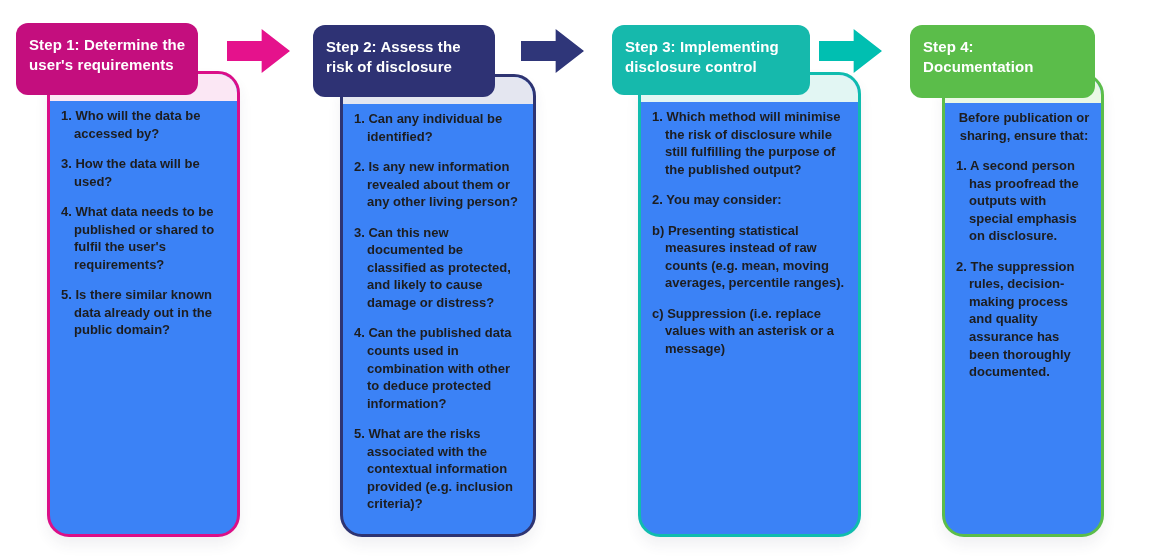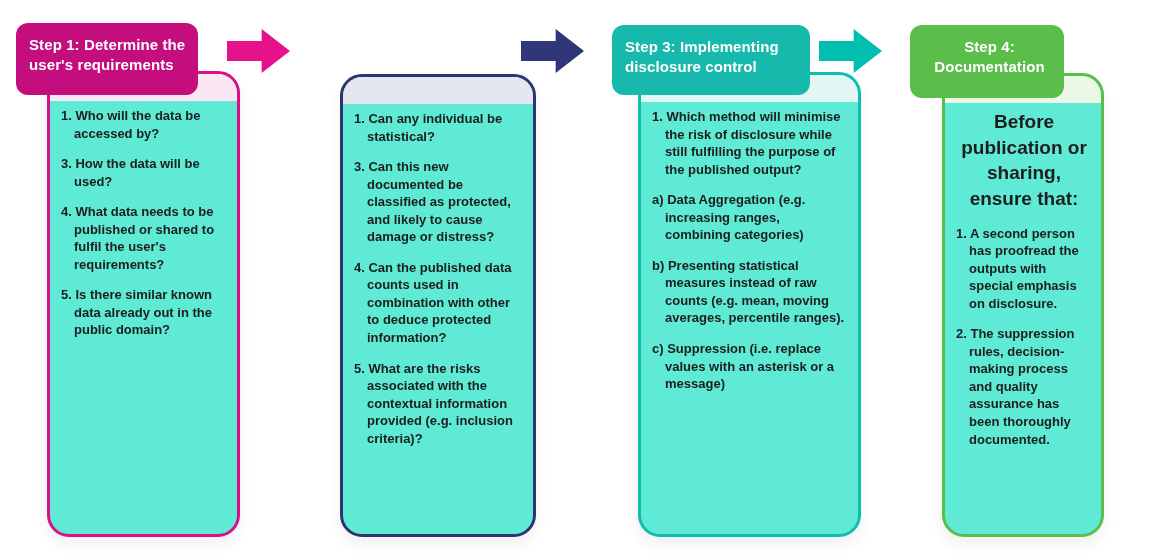--- a/index.html
+++ b/index.html
@@ -18,21 +18,21 @@
     background:var(--hdr);
     color:#ffffff;
     border-radius:12px;
     font-size:15px;font-weight:700;line-height:1.32;
     padding:12px 8px 10px 13px;
     box-sizing:border-box;
     letter-spacing:.1px;
   }
   .card{
     position:absolute;z-index:2;
-    background:#5eead4;
+    background:#3b82f6;
     border:3px solid var(--brd);
     border-radius:22px;
     box-sizing:border-box;
     box-shadow:0 8px 14px rgba(60,60,80,0.07);
     overflow:hidden;
   }
   .tint{
     position:absolute;top:0;left:0;right:0;height:27px;
     background:var(--tint);
   }
@@ -41,21 +41,21 @@
     padding:33px 9px 16px 11px;
     box-sizing:border-box;
     overflow:hidden;
   }
   .item{
     font-size:13px;font-weight:700;line-height:1.35;
     padding-left:13px;text-indent:-13px;
     margin:0 0 13px 0;
   }
   .intro{
-    font-size:19px;font-weight:700;line-height:1.35;
+    font-size:13px;font-weight:700;line-height:1.35;
     text-align:center;margin:0 0 13px 0;
   }
   .arrow{
     position:absolute;z-index:3;
     width:63px;height:44px;
     background:var(--arw);
     clip-path:polygon(0% 27%, 55% 27%, 55% 0%, 100% 50%, 55% 100%, 55% 73%, 0% 73%);
   }
 
   
@@ -64,21 +64,21 @@
   .s0 .arrow {left:227px;top:29px;}
 
   .s1 .header{left:313px;top:25px;width:182px;min-height:72px;}
   .s1 .card  {left:340px;top:74px;width:196px;height:463px;}
   .s1 .arrow {left:521px;top:29px;}
 
   .s2 .header{left:612px;top:25px;width:198px;min-height:70px;}
   .s2 .card  {left:638px;top:72px;width:223px;height:465px;}
   .s2 .arrow {left:819px;top:29px;}
 
-  .s3 .header{left:910px;top:25px;width:154px;min-height:73px;text-align:center;}
+  .s3 .header{left:910px;top:25px;width:185px;min-height:73px;}
   .s3 .card  {left:942px;top:73px;width:162px;height:464px;}
 </style>
 </head>
 <body>
 
 <div class="diagram">
 
   <section class="step s0" style="--hdr: #C40E7E; --brd: #DB0F88; --arw: #E5128C; --tint: #FBE7F4;">
     <div class="header">Step 1: Determine the user's requirements</div>
     <div class="arrow"></div>
@@ -92,48 +92,50 @@
           <div class="item"><span>3.</span> <span>How the data will be used?</span></div>
 
           <div class="item"><span>4.</span> <span>What data needs to be published or shared to fulfil the user's requirements?</span></div>
 
           <div class="item"><span>5.</span> <span>Is there similar known data already out in the public domain?</span></div>
         </div>
     </div>
   </section>
 
   <section class="step s1" style="--hdr: #2E3274; --brd: #2E3472; --arw: #2F3679; --tint: #E4E6F0;">
+    <div class="header">Step 2: Assess the risk of disclosure</div>
     <div class="arrow"></div>
     <div class="card">
       <div class="tint"></div>
       <div class="card-body">
 
-          <div class="item"><span>1.</span> <span>Can any individual be statistical?</span></div>
+          <div class="item"><span>1.</span> <span>Can any individual be identified?</span></div>
 
+          <div class="item"><span>2.</span> <span>Is any new information revealed about them or any other living person?</span></div>
 
           <div class="item"><span>3.</span> <span>Can this new documented be classified as protected, and likely to cause damage or distress?</span></div>
 
           <div class="item"><span>4.</span> <span>Can the published data counts used in combination with other to deduce protected information?</span></div>
 
           <div class="item"><span>5.</span> <span>What are the risks associated with the contextual information provided (e.g. inclusion criteria)?</span></div>
         </div>
     </div>
   </section>
 
   <section class="step s2" style="--hdr: #16B9AC; --brd: #10BCAE; --arw: #00BFB1; --tint: #E2F6F3;">
     <div class="header">Step 3: Implementing disclosure control</div>
     <div class="arrow"></div>
     <div class="card">
       <div class="tint"></div>
       <div class="card-body">
 
           <div class="item"><span>1.</span> <span>Which method will minimise the risk of disclosure while still fulfilling the purpose of the published output?</span></div>
 
+          <div class="item"><span>2.</span> <span>You may consider:</span></div>
 
-          <div class="item"><span>a)</span> <span>Data Aggregation (e.g. increasing ranges, combining categories)</span></div>
 
           <div class="item"><span>b)</span> <span>Presenting statistical measures instead of raw counts (e.g. mean, moving averages, percentile ranges).</span></div>
 
           <div class="item"><span>c)</span> <span>Suppression (i.e. replace values with an asterisk or a message)</span></div>
         </div>
     </div>
   </section>
 
   <section class="step s3" style="--hdr: #5BBD4A; --brd: #5BBD4A; --arw: #5BBD4A; --tint: #EAF8E5;">
     <div class="header">Step 4: Documentation</div>

